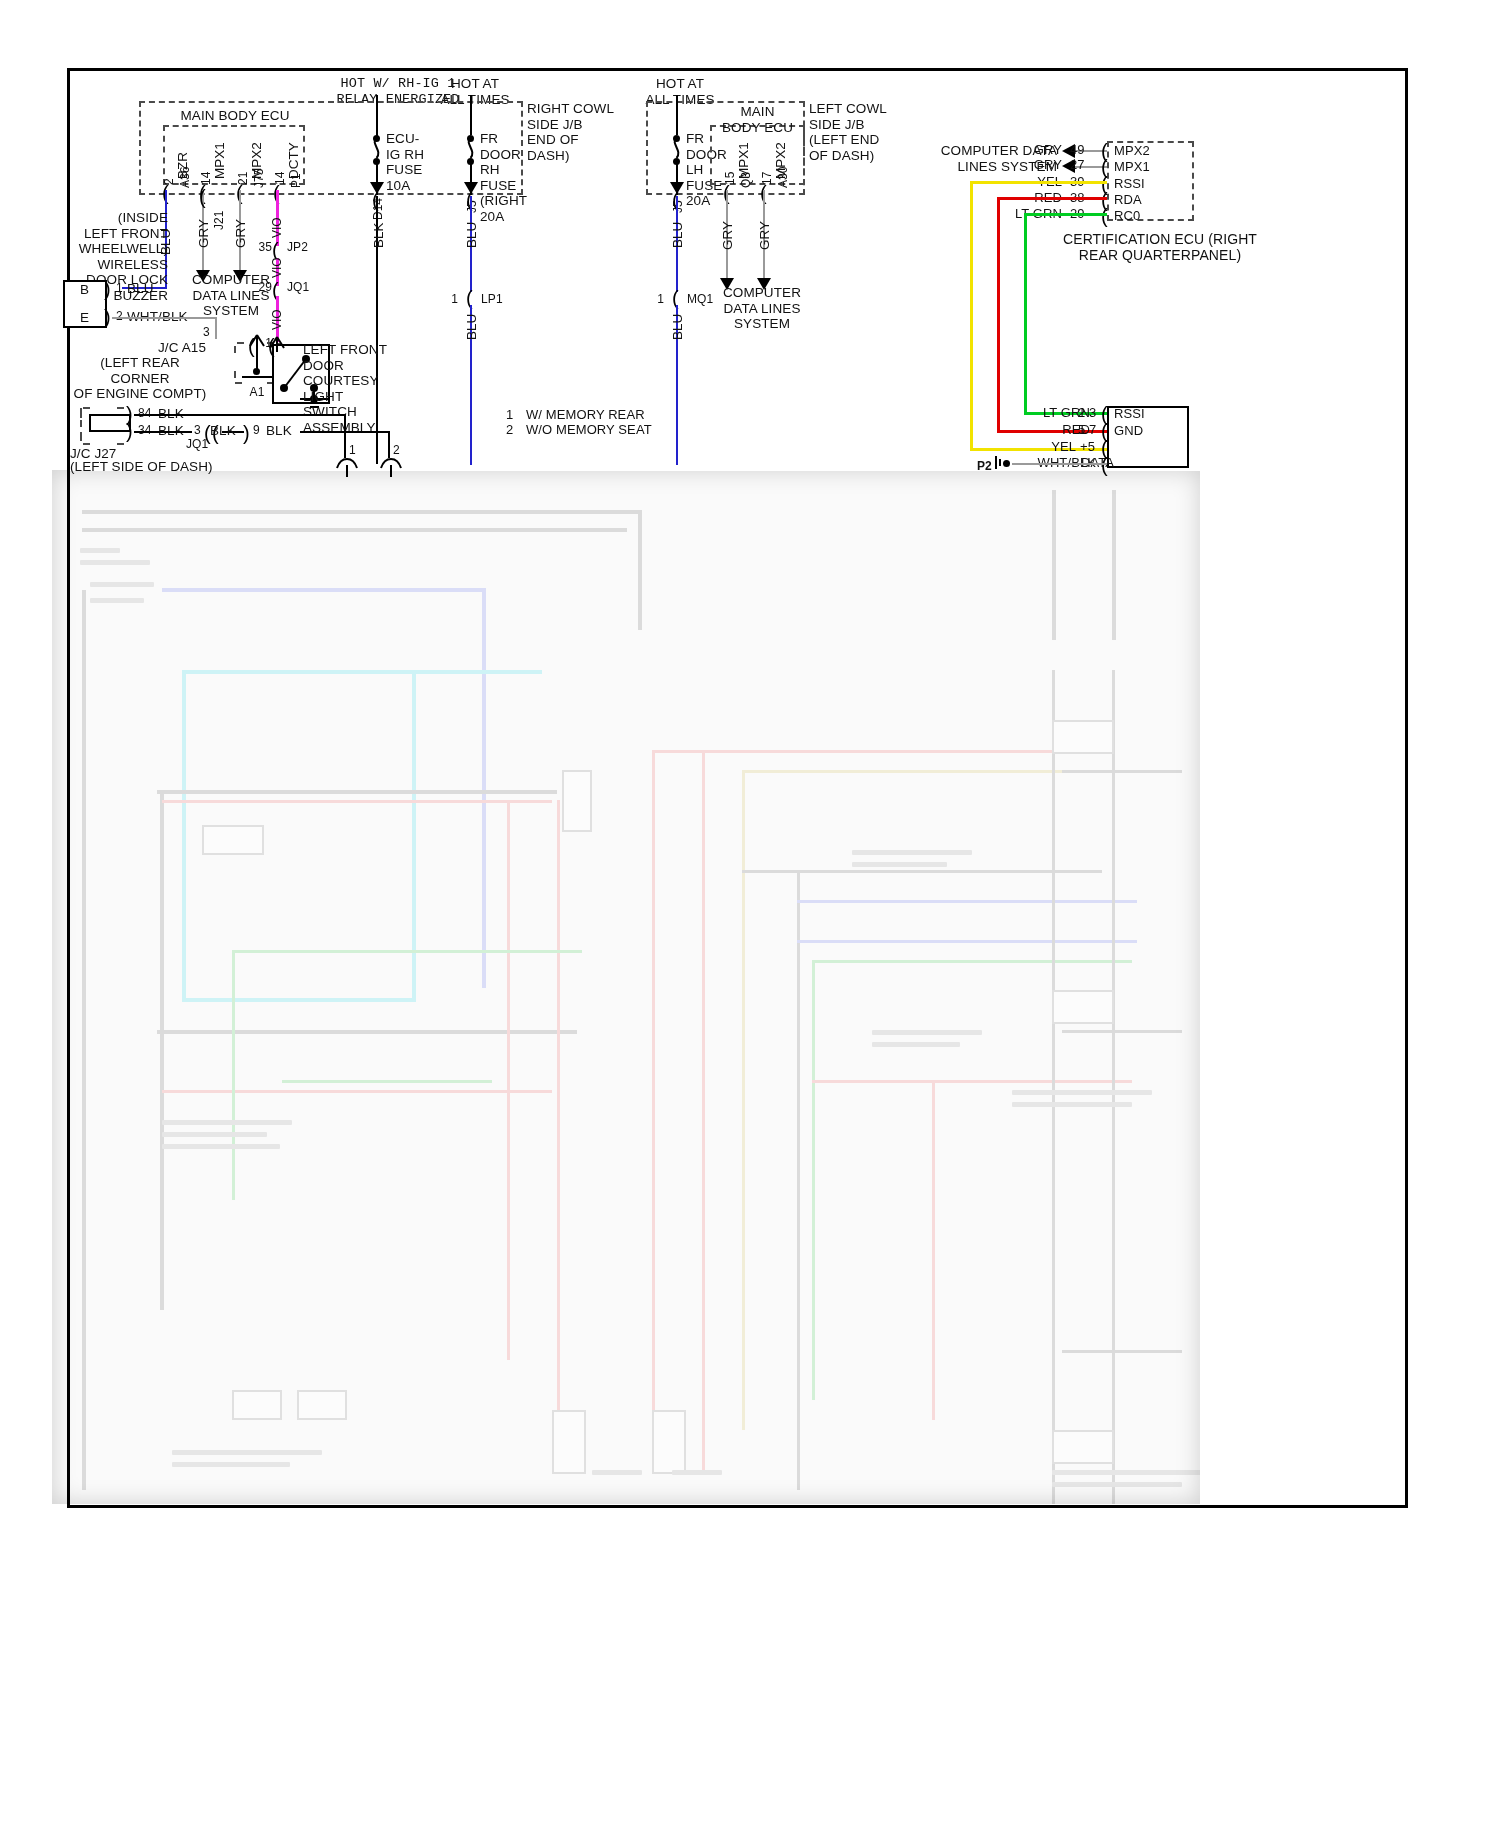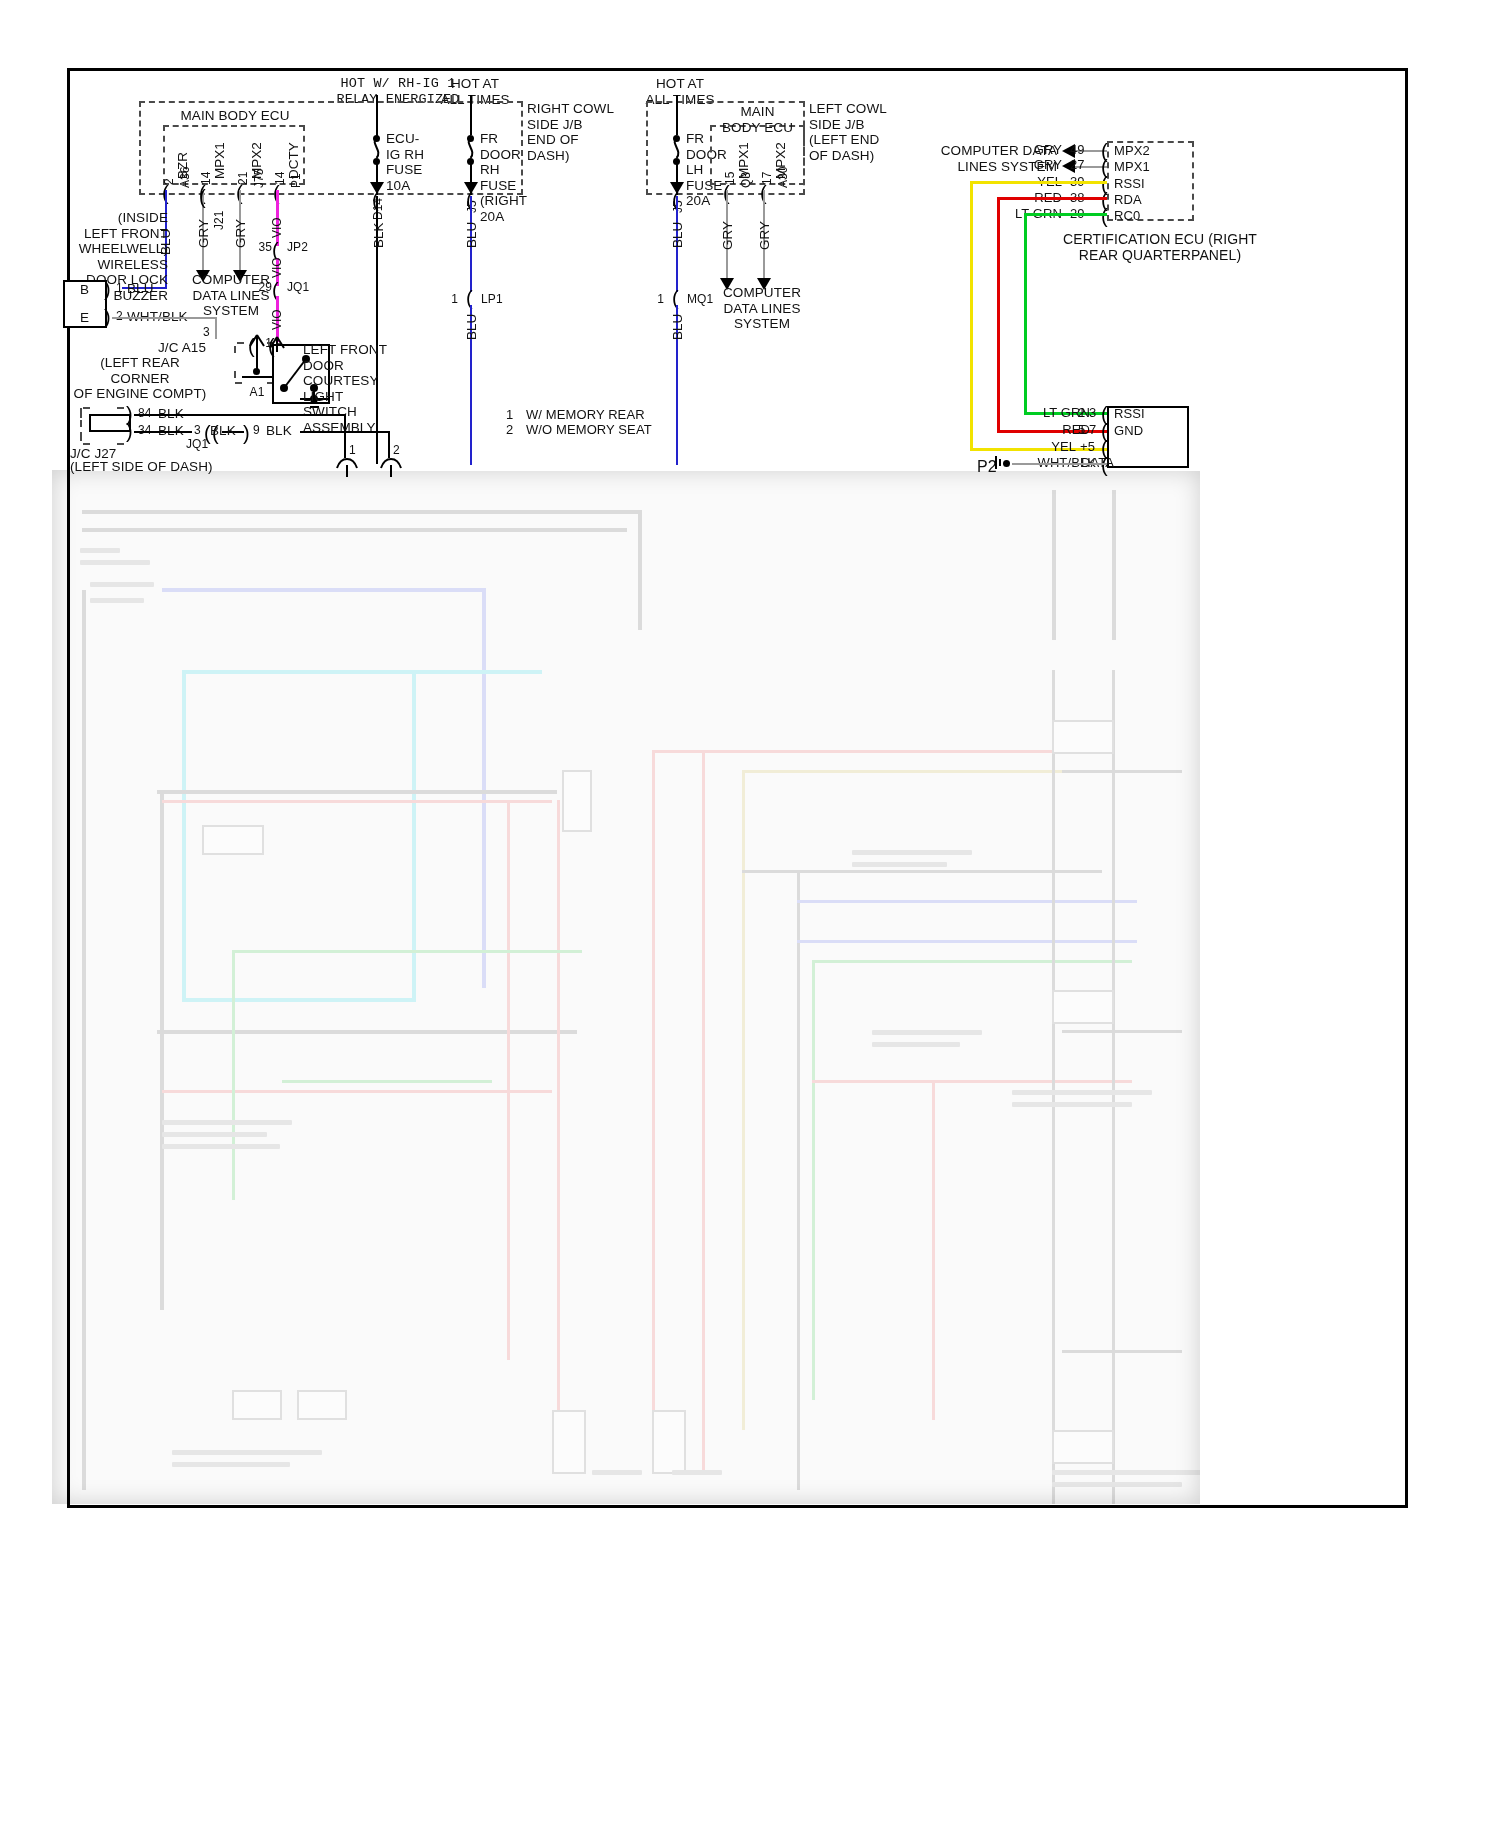--- a/index.html
+++ b/index.html
@@ -478,19 +478,19 @@
   <div class="lbl r" style="left:1018px;top:439px;width:58px;font-size:13px;"><span>YEL</span></div>
   <div class="lbl" style="left:1080px;top:439px;font-size:13px;"><span>+5</span></div>
   <div class="conn" style="left:1101px;top:438px;">(</div>
 
   <div class="lbl r" style="left:1000px;top:455px;width:96px;font-size:13px;"><span>WHT/BLK</span></div>
   <div class="lbl" style="left:1081px;top:455px;font-size:13px;"><span>DATA</span></div>
   <div class="conn" style="left:1101px;top:455px;">(</div>
 
   <div class="wh" style="left:1012px;top:463px;width:95px;background:#9a9a9a;"></div>
   <div class="dot" style="left:1003px;top:460px;"></div>
-  <div class="lbl" style="left:977px;top:459px;font-size:16px;"><span>P2</span></div>
+  <div class="lbl" style="left:977px;top:459px;font-size:12px;font-weight:bold;"><span>P2</span></div>
   <svg style="position:absolute;left:992px;top:456px;" width="10" height="14">
     <line x1="4" y1="0" x2="4" y2="13" stroke="#000" stroke-width="2"></line>
     <line x1="8" y1="3" x2="8" y2="10" stroke="#000" stroke-width="2"></line>
   </svg>
 
 </div>
 
 </body></html>

